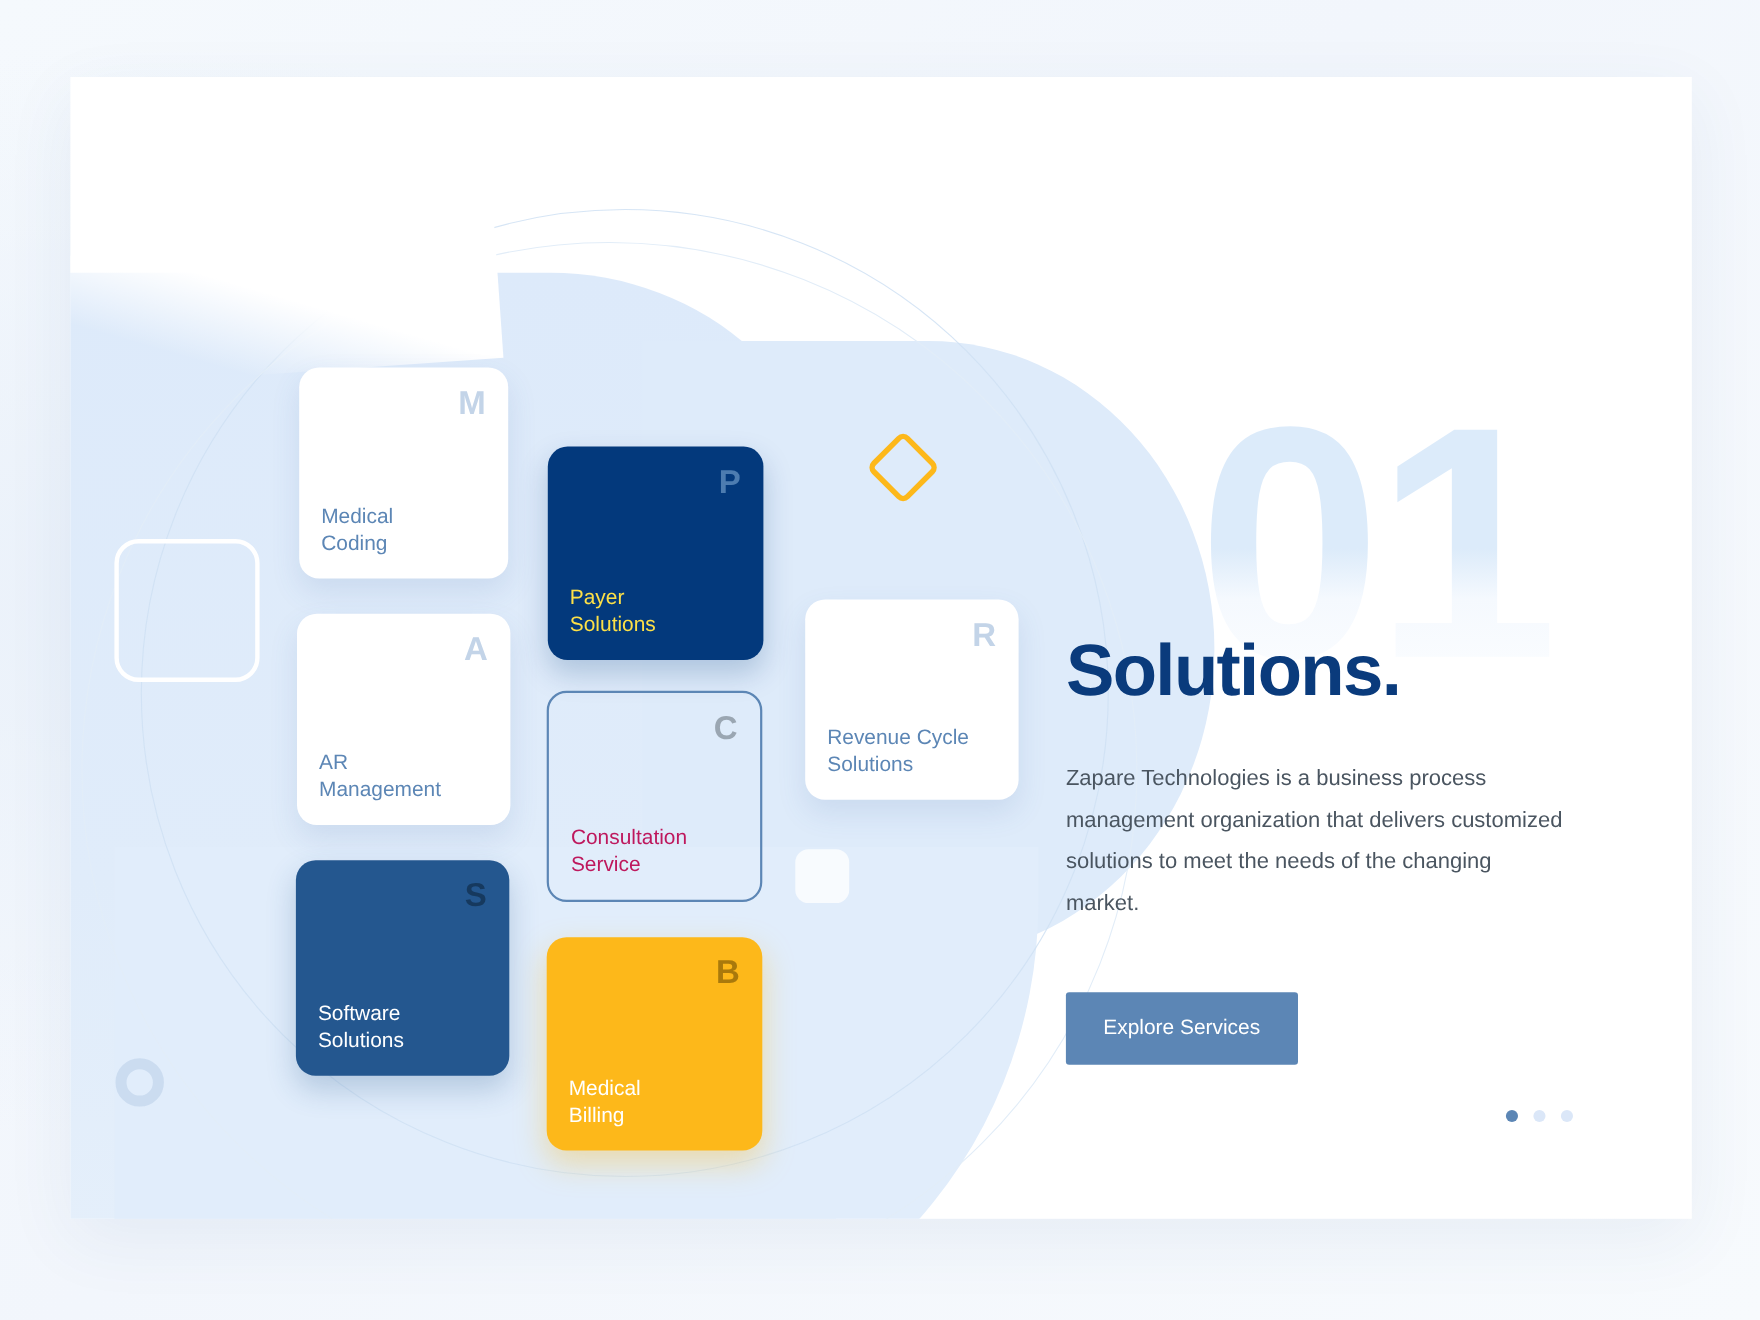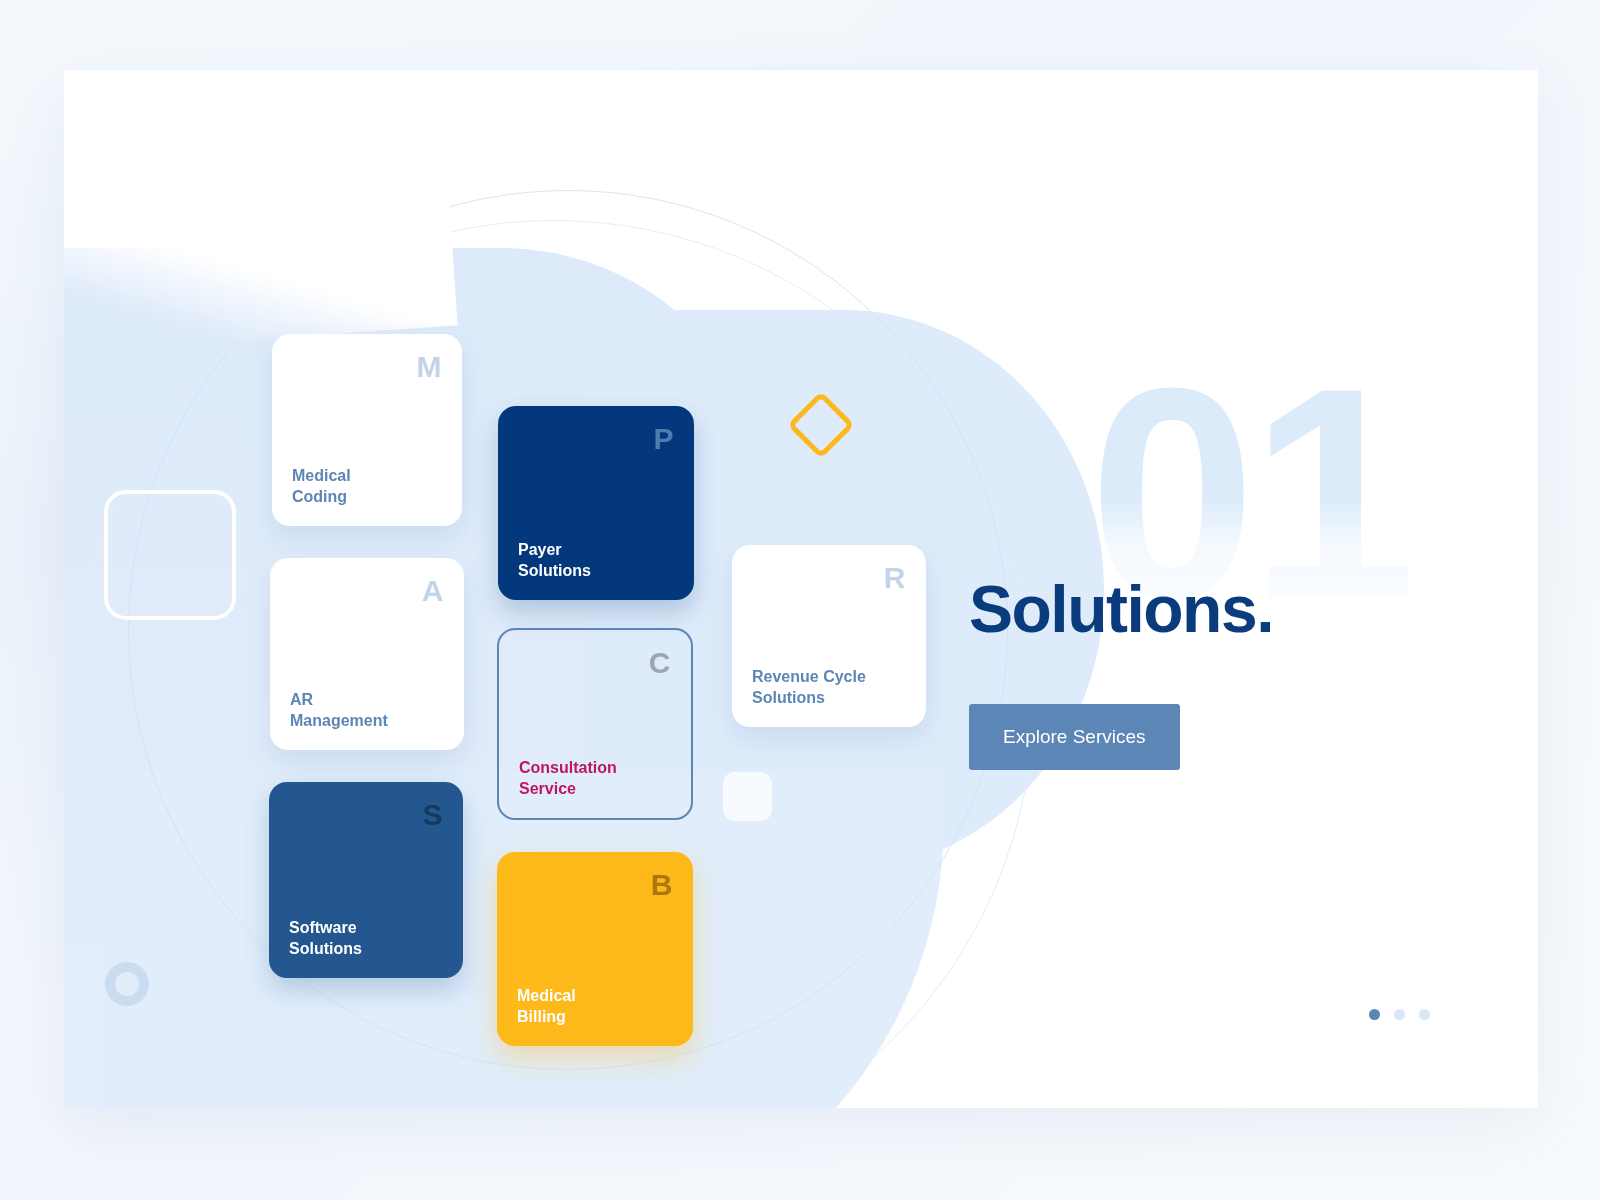--- a/index.html
+++ b/index.html
@@ -172,41 +172,41 @@
 
   .card .letter {
     align-self: flex-end;
     font-size: 30px;
     font-weight: bold;
     line-height: 1;
     letter-spacing: .5px;
   }
 
   .card .card-title {
-    font-size: 16px;
-    font-weight: bold;
+    font-size: 19px;
+    font-weight: normal;
     line-height: 1.35;
     white-space: pre-line;
   }
 
   
   .card.light {
     background: #ffffff;
     box-shadow: 0 12px 26px rgba(70, 110, 170, 0.13);
   }
   .card.light .letter { color: #c3d4e8; }
   .card.light .card-title { color: #5c86b5; }
 
   
   .card.navy {
     background: #03397c;
     box-shadow: 0 12px 26px rgba(3, 57, 124, 0.22);
   }
   .card.navy .letter { color: #4d7cb0; }
-  .card.navy .card-title { color: #ffffff; }
+  .card.navy .card-title { color: #fde047; }
 
   
   .card.blue {
     background: #24578f;
     box-shadow: 0 12px 26px rgba(36, 87, 143, 0.24);
   }
   .card.blue .letter { color: #16395e; }
   .card.blue .card-title { color: #ffffff; }
 
   
@@ -373,20 +373,21 @@
       <span class="letter">B</span>
       <span class="card-title">Medical
 Billing</span>
     </div>
 
   </div>
 
   <div id="content">
     <div id="watermark">01</div>
     <h1 id="headline">Solutions.</h1>
+    <p id="paragraph">Zapare Technologies is a business process management organization that delivers customized solutions to meet the needs of the changing market.</p>
     <button id="explore-btn">Explore Services</button>
   </div>
 
   <div id="pagination">
     <span class="dot active"></span>
     <span class="dot"></span>
     <span class="dot"></span>
   </div>
 
 </div>

